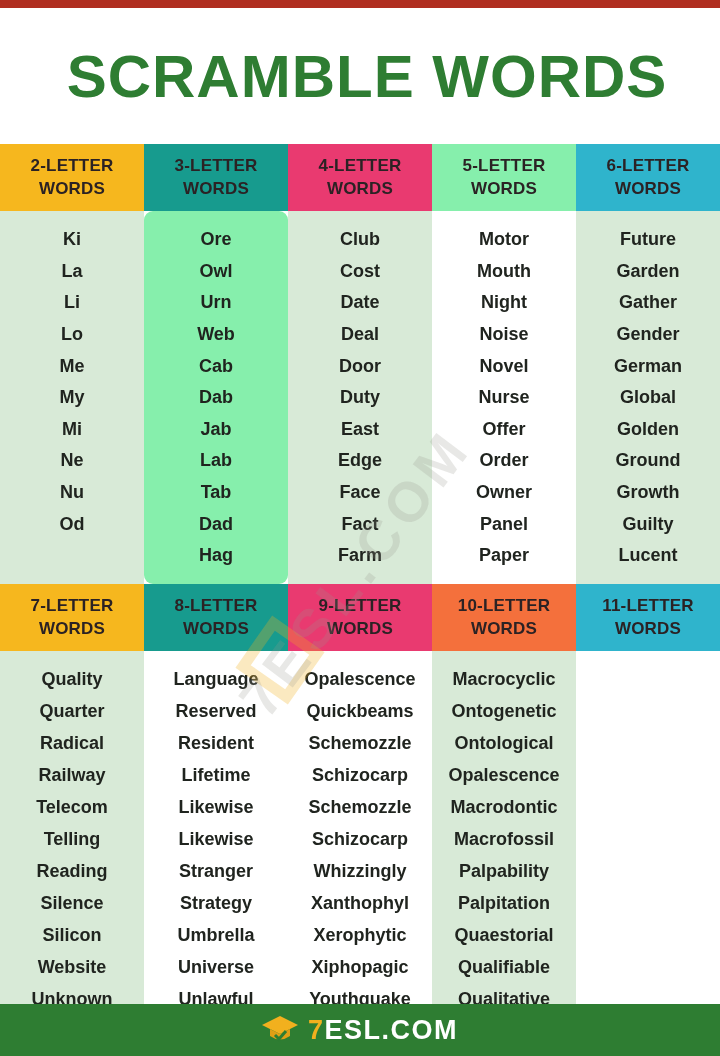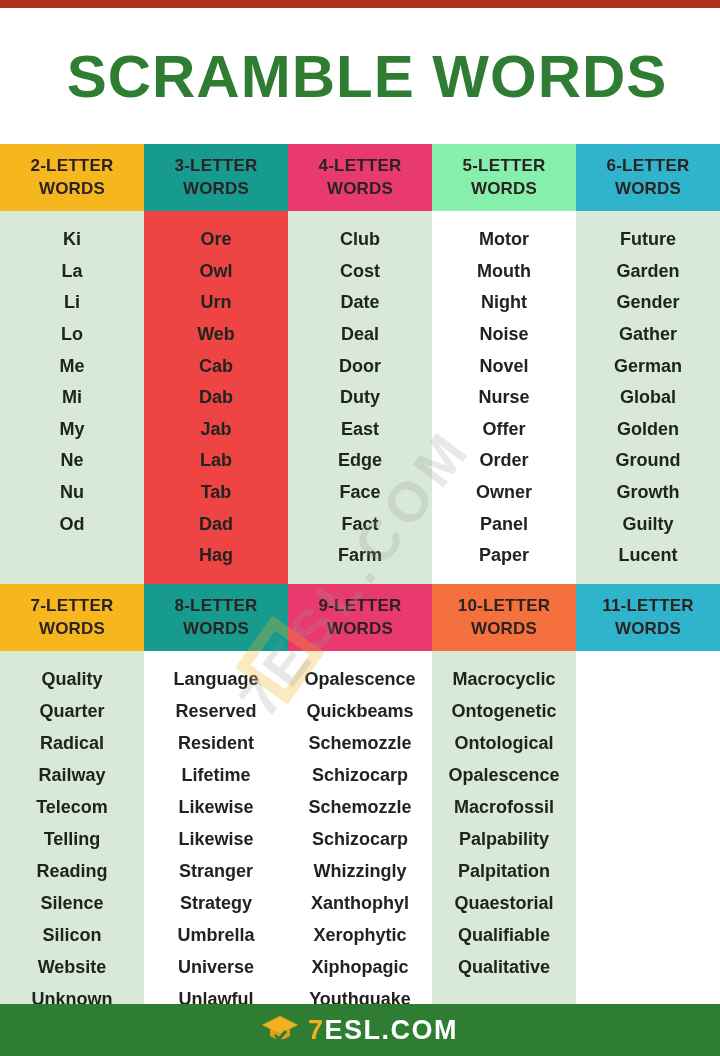--- a/index.html
+++ b/index.html
@@ -91,27 +91,27 @@
       <div class="hdr" style="background: rgb(47, 180, 204);">
         <div>6-LETTER</div>
         <div>WORDS</div>
       </div>
       <div class="body s0" style="background: rgb(216, 234, 215);">
         <div class="word">Ki</div>
         <div class="word">La</div>
         <div class="word">Li</div>
         <div class="word">Lo</div>
         <div class="word">Me</div>
+        <div class="word">My</div>
         <div class="word">Mi</div>
-        <div class="word">My</div>
         <div class="word">Ne</div>
         <div class="word">Nu</div>
         <div class="word">Od</div>
       </div>
-      <div class="body s0" style="background: #ef4444;">
+      <div class="body s0" style="background: #86efac; border-radius: 9px;">
         <div class="word">Ore</div>
         <div class="word">Owl</div>
         <div class="word">Urn</div>
         <div class="word">Web</div>
         <div class="word">Cab</div>
         <div class="word">Dab</div>
         <div class="word">Jab</div>
         <div class="word">Lab</div>
         <div class="word">Tab</div>
         <div class="word">Dad</div>
@@ -139,22 +139,22 @@
         <div class="word">Nurse</div>
         <div class="word">Offer</div>
         <div class="word">Order</div>
         <div class="word">Owner</div>
         <div class="word">Panel</div>
         <div class="word">Paper</div>
       </div>
       <div class="body s0" style="background: rgb(216, 234, 215);">
         <div class="word">Future</div>
         <div class="word">Garden</div>
+        <div class="word">Gather</div>
         <div class="word">Gender</div>
-        <div class="word">Gather</div>
         <div class="word">German</div>
         <div class="word">Global</div>
         <div class="word">Golden</div>
         <div class="word">Ground</div>
         <div class="word">Growth</div>
         <div class="word">Guilty</div>
         <div class="word">Lucent</div>
       </div>
       <div class="hdr" style="background: rgb(246, 183, 30);">
         <div>7-LETTER</div>
@@ -213,20 +213,21 @@
         <div class="word">Xanthophyl</div>
         <div class="word">Xerophytic</div>
         <div class="word">Xiphopagic</div>
         <div class="word">Youthquake</div>
       </div>
       <div class="body s1" style="background: rgb(216, 234, 215);">
         <div class="word">Macrocyclic</div>
         <div class="word">Ontogenetic</div>
         <div class="word">Ontological</div>
         <div class="word">Opalescence</div>
+        <div class="word">Macrodontic</div>
         <div class="word">Macrofossil</div>
         <div class="word">Palpability</div>
         <div class="word">Palpitation</div>
         <div class="word">Quaestorial</div>
         <div class="word">Qualifiable</div>
         <div class="word">Qualitative</div>
       </div>
     </div>
 
   <div class="watermark">7ESL.COM</div>

